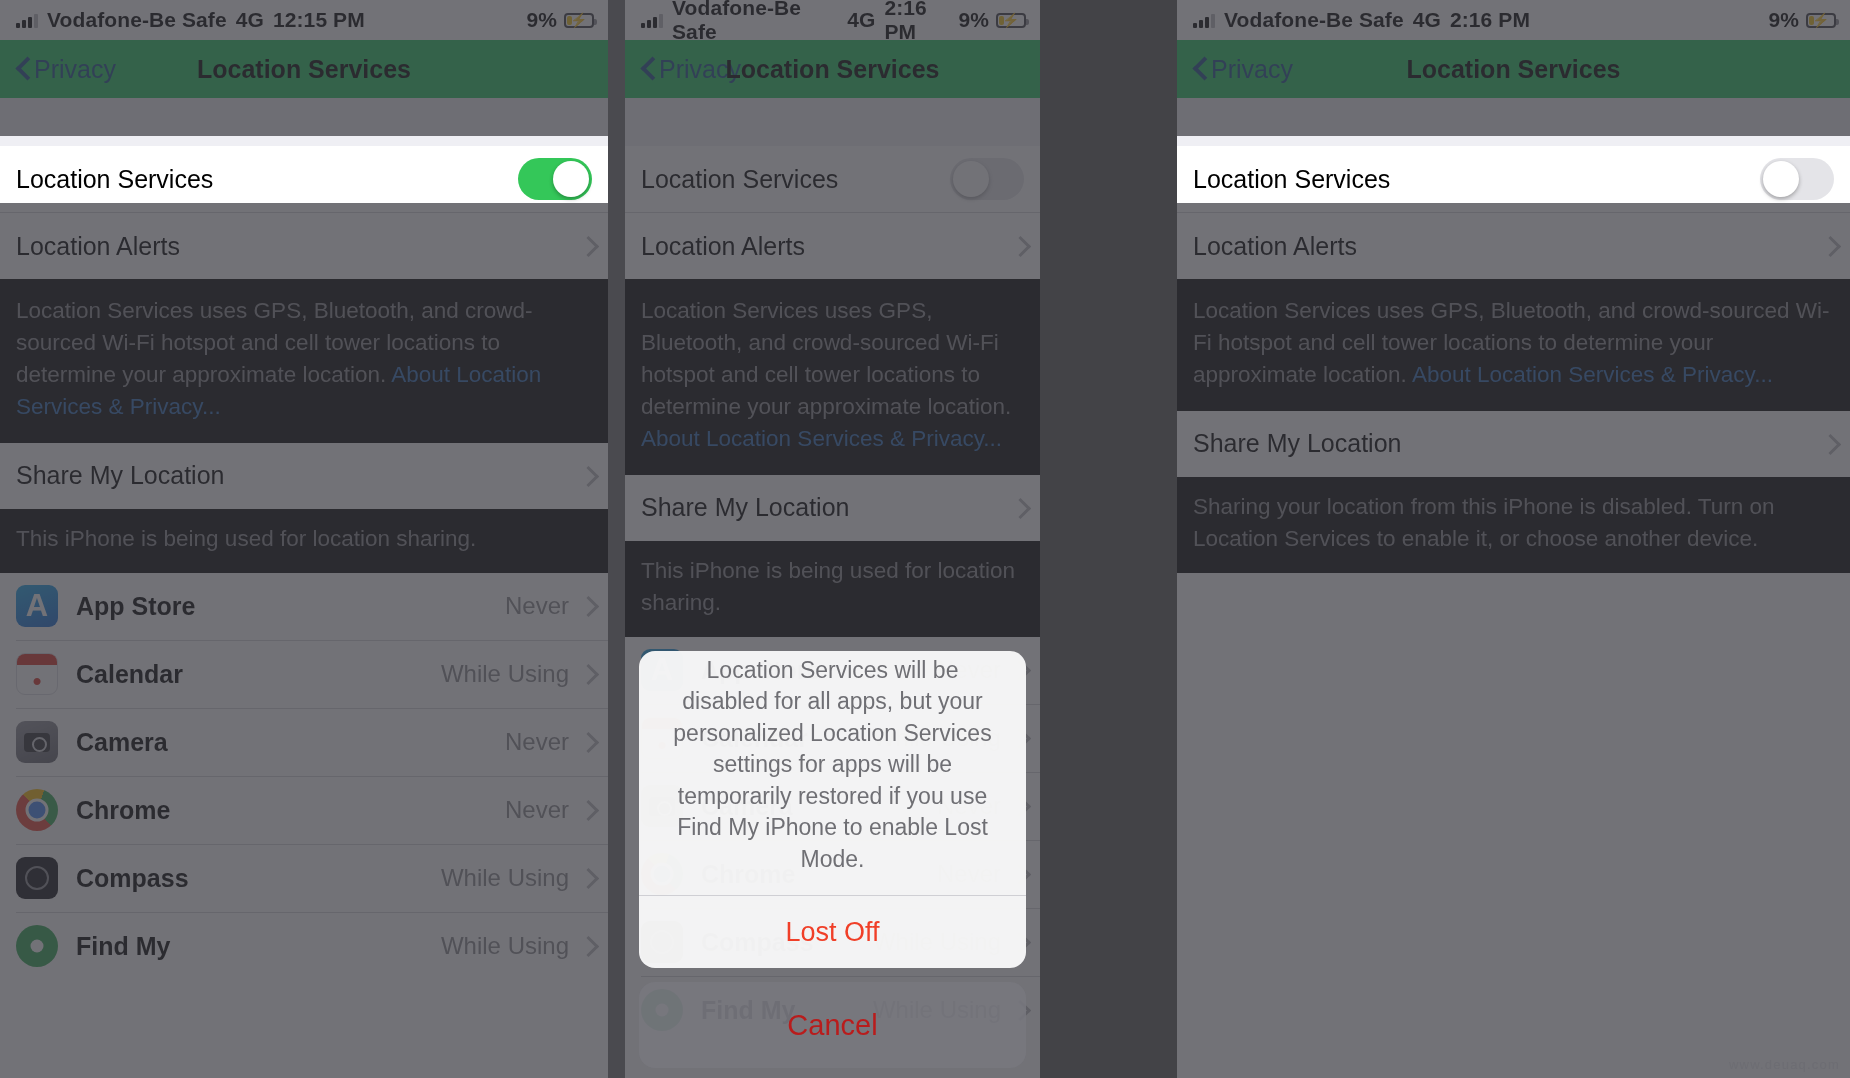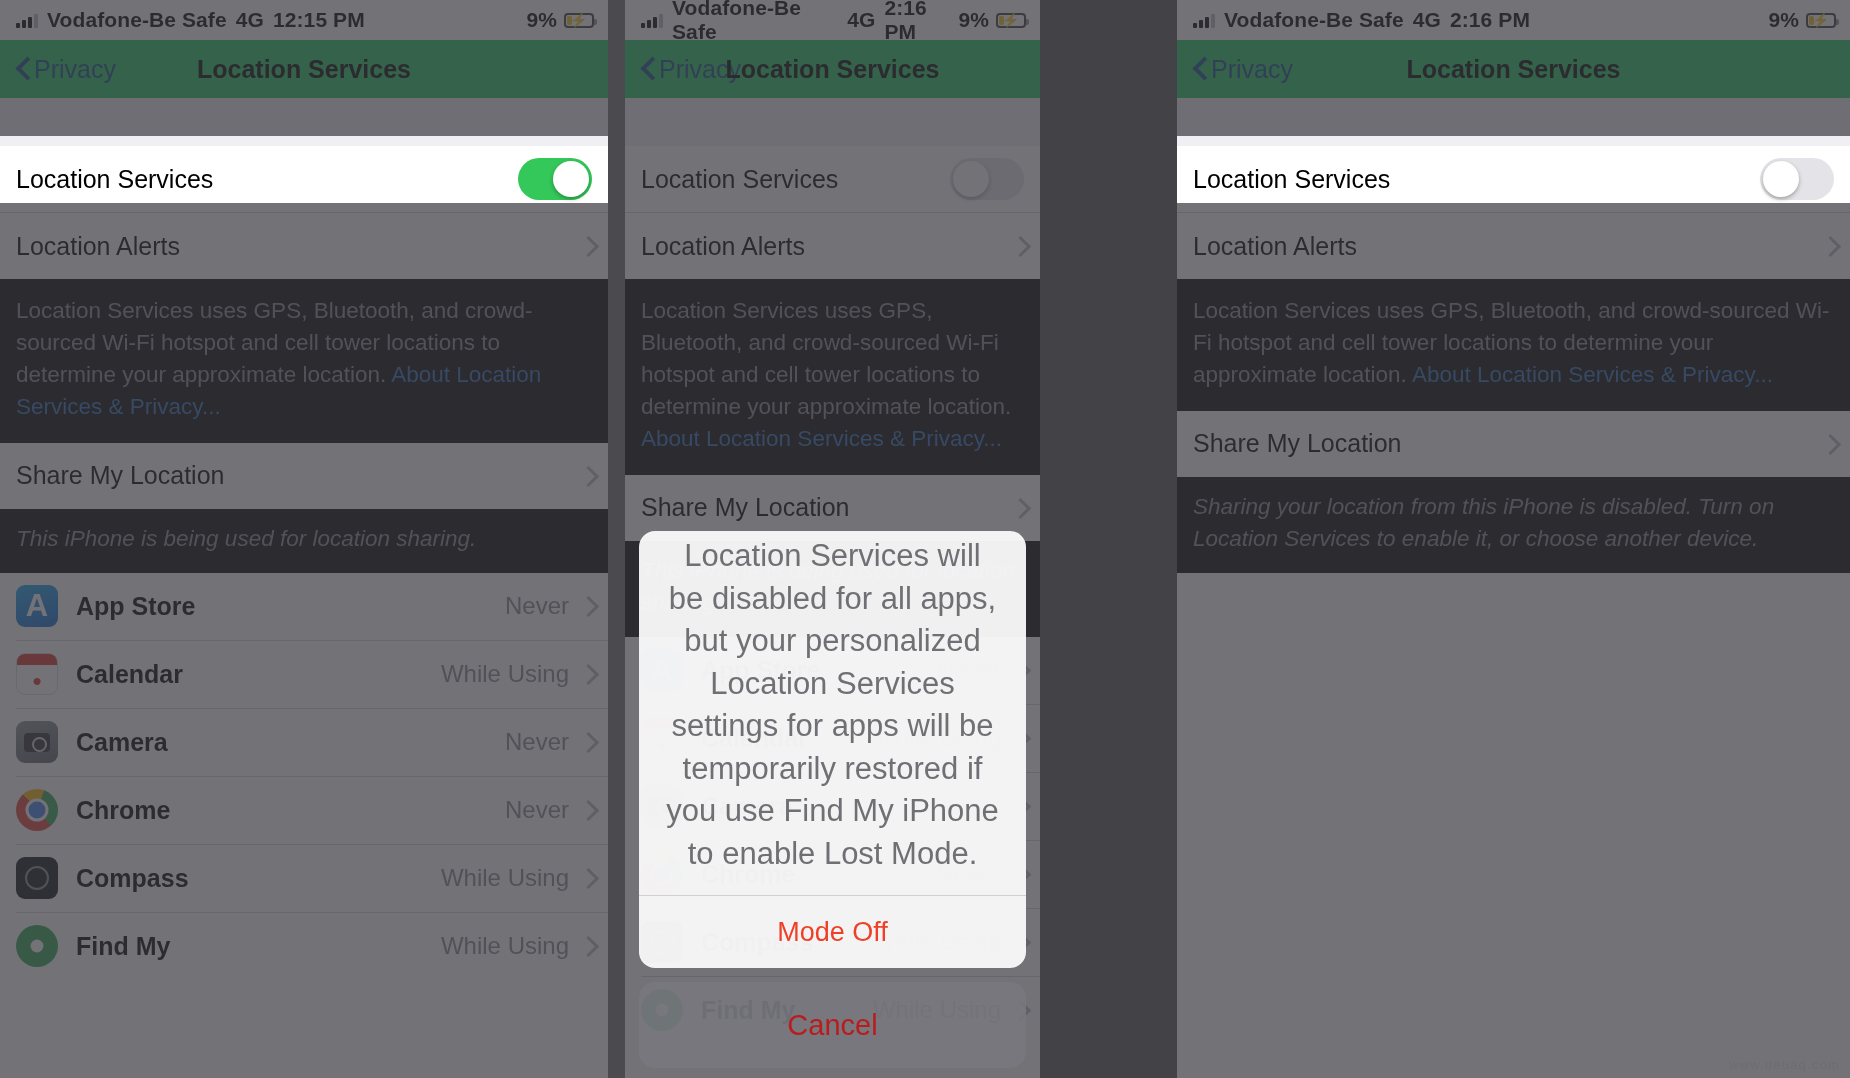--- a/index.html
+++ b/index.html
@@ -93,21 +93,21 @@
   .toggle.on  { background:#34c759; }
   .toggle.on .knob  { right:3px; }
   .toggle.off { background:#e4e4e8; }
   .toggle.off .knob { left:3px; }
 
   
   .footer {
     background:#000000; padding: 16px 16px 20px 16px;
     font-size: 22.5px; line-height: 1.42; color:#8a8a8e;
   }
-  .footer.tight { padding: 14px 16px 18px 16px; font-style: italic; }
+  .footer.tight { padding: 14px 16px 18px 16px; }
   .footer a { color:#2b6cb8; text-decoration:none; }
 
   
   .app-row { background:#fff; display:flex; align-items:center;
              padding:0 16px; height:67px; }
   .app-ico { width:42px; height:42px; border-radius:9px; margin-right:18px;
              flex:0 0 auto; position:relative; overflow:hidden; }
   .app-row .label { font-size:25px; color:#000; flex:1;font-weight:bold; }
   .app-row .value { font-size:24px; color:#8a8a8e; margin-right:12px; }
 
@@ -155,21 +155,21 @@
   .alert-wrap {
     position:absolute; left:0; right:0; bottom:0; z-index:40;
     padding: 0 14px 10px 14px;
   }
   .alert-box {
     background: rgba(249,249,249,.96);
     border-radius: 16px; overflow:hidden; margin-bottom:14px;
   }
   .alert-msg {
     padding: 4px 24px 20px 24px; text-align:center;
-    font-size:31px; line-height:1.37; color:#6f6f74;
+    font-size:23px; line-height:1.37; color:#6f6f74;
   }
   .alert-sep { height:1px; background:#cfcfd4; }
   .alert-btn {
     height:72px; display:flex; align-items:center; justify-content:center;
     font-size:27px; cursor:pointer;
   }
   .alert-btn.destructive { color:#f03f28; }
   .cancel-box {
     background: rgba(120,120,126,.88);
     border-radius:16px; height:86px;
@@ -405,21 +405,21 @@
         <span class="value">While Using</span>
         <span class="chev-right"></span>
       </div>
 
       <div class="dim dim-full"></div>
 
       <div class="alert-wrap">
         <div class="alert-box">
           <div class="alert-msg">Location Services will be disabled for all apps, but your personalized Location Services settings for apps will be temporarily restored if you use Find My iPhone to enable Lost Mode.</div>
           <div class="alert-sep"></div>
-          <div class="alert-btn destructive">Mode Off</div>
+          <div class="alert-btn destructive">Lost Off</div>
         </div>
         <div class="cancel-box">Cancel</div>
       </div>
     </div>
   </div>
 
   <div class="panel" id="panel-3">
     <div class="screen">
       <div class="statusbar">
         <div class="sb-left">

